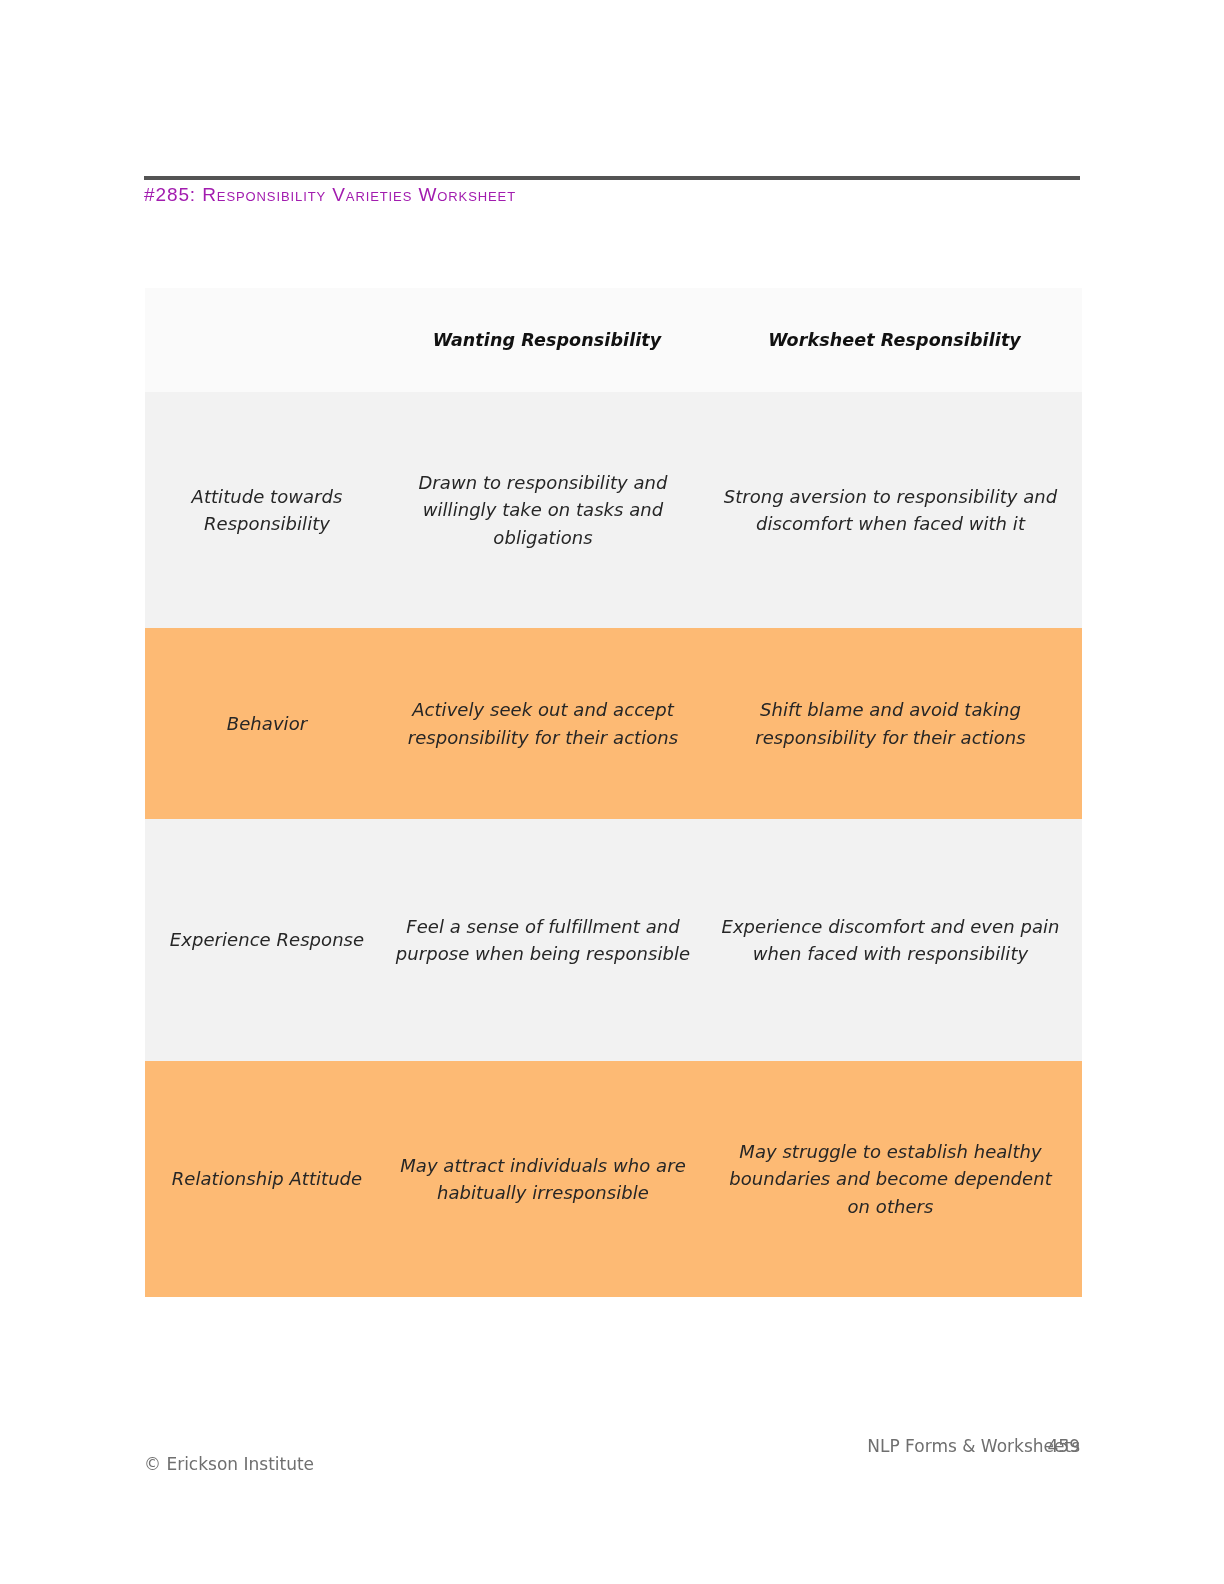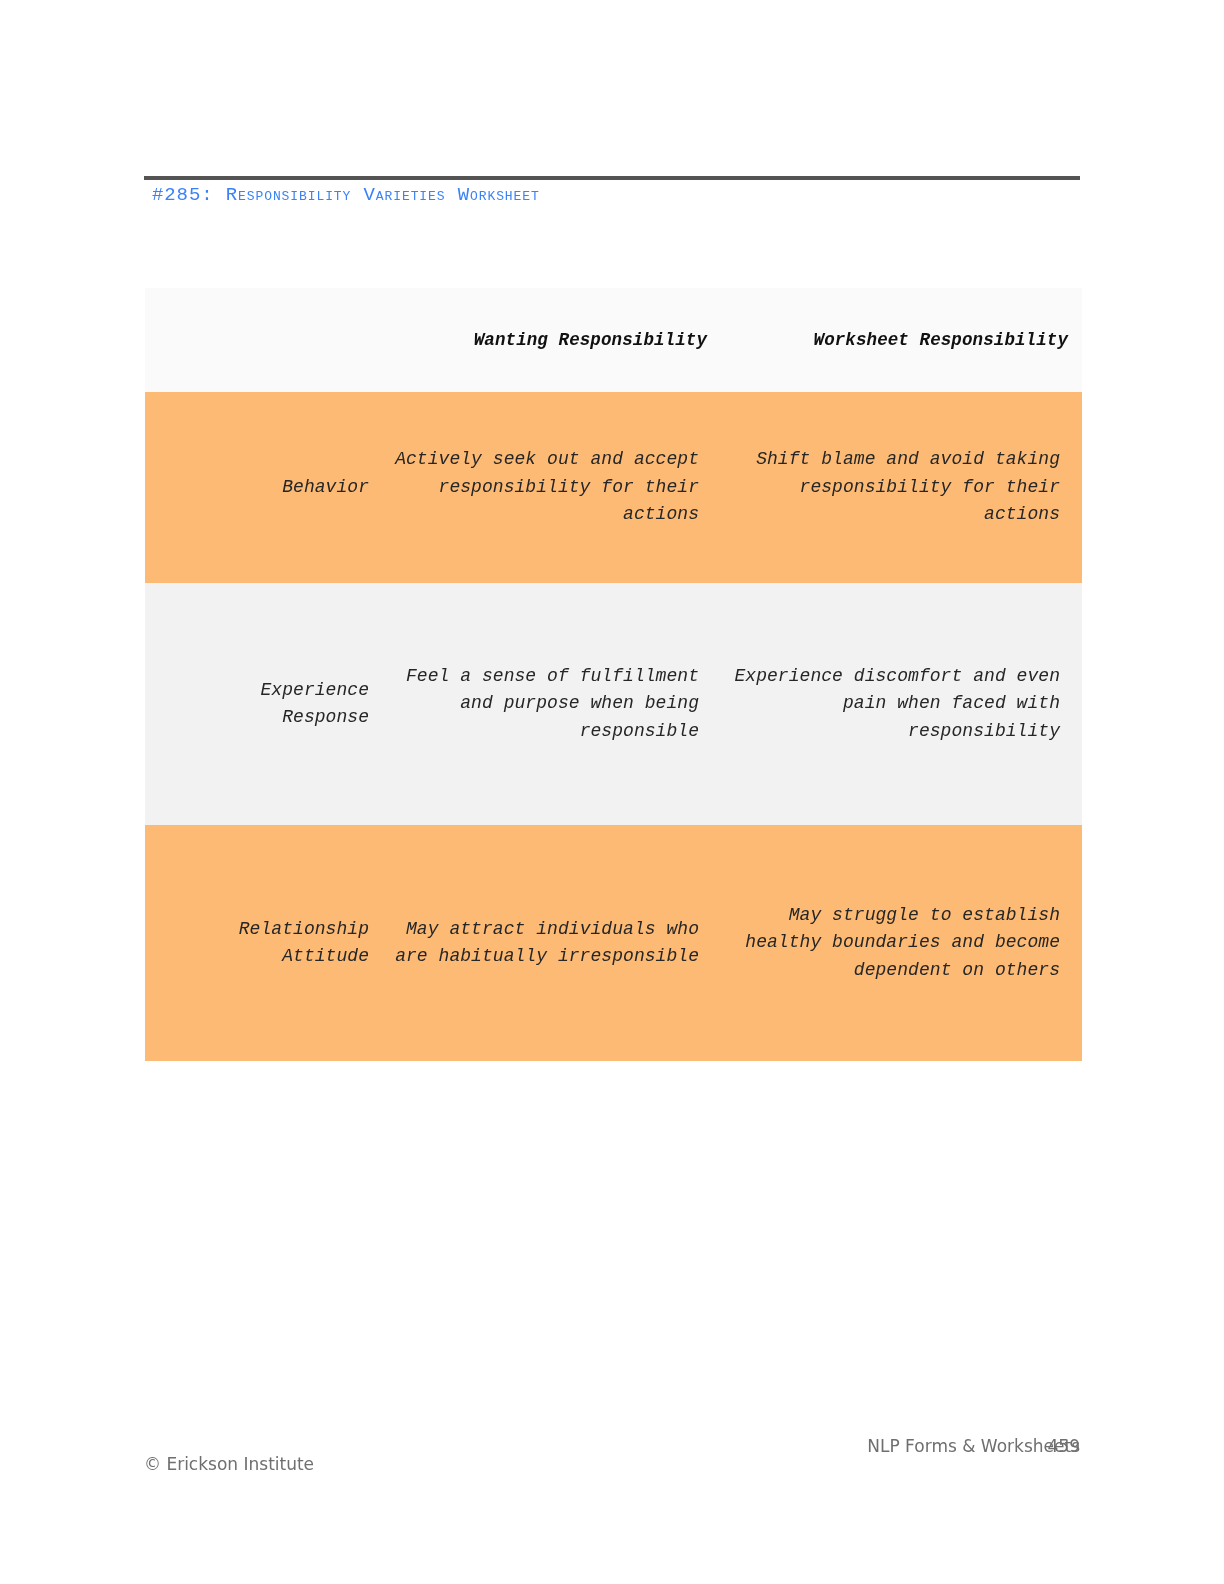--- a/index.html
+++ b/index.html
@@ -20,27 +20,27 @@
   .page-rule {
     position: absolute;
     left: 144px;
     top: 176px;
     width: 936px;
     height: 4px;
     background: #545454;
   }
   .page-title {
     position: absolute;
-    left: 152px;
+    left: 144px;
     top: 184px;
-    font-family: Liberation Mono, monospace;
+    font-family: Liberation Sans, sans-serif;
     font-size: 19px;
     font-variant: small-caps;
     letter-spacing: 0.9px;
-    color: #3b82f6;
+    color: #a21caf;
     white-space: nowrap;
   }
 
   
   .worksheet-table {
     position: absolute;
     left: 145px;
     top: 288px;
     width: 937px;
     border-collapse: collapse;
@@ -51,23 +51,22 @@
   .worksheet-table col.c3 { width: 361px; }
 
   .worksheet-table tr.header-row { background: #fafafa; }
   .worksheet-table tr.shaded { background: #f2f2f2; }
   .worksheet-table tr.plain  { background: #fdba74; }
 
   .worksheet-table th,
   .worksheet-table td {
     border: none;
     padding: 0;
-    text-align: right;
+    text-align: center;
     vertical-align: middle;
-    font-family: Liberation Mono, monospace;
   }
 
   .header-row th {
     height: 104px;
     font-size: 17.5px;
     font-weight: bold;
     font-style: italic;
     color: #111111;
     letter-spacing: 0.1px;
     padding: 0 14px 0 0;
@@ -141,20 +140,25 @@
       <col class="c3">
   </colgroup>
   <thead>
     <tr class="header-row">
       <th class="h-blank"></th>
       <th>Wanting Responsibility</th>
       <th>Worksheet Responsibility</th>
     </tr>
   </thead>
   <tbody>
+    <tr class="shaded r1">
+      <td class="label-cell cell">Attitude towards Responsibility</td>
+      <td class="value-cell cell col2">Drawn to responsibility and willingly take on tasks and obligations</td>
+      <td class="value-cell cell col3">Strong aversion to responsibility and discomfort when faced with it</td>
+    </tr>
     <tr class="plain r2">
       <td class="label-cell cell">Behavior</td>
       <td class="value-cell cell col2">Actively seek out and accept responsibility for their actions</td>
       <td class="value-cell cell col3">Shift blame and avoid taking responsibility for their actions</td>
     </tr>
     <tr class="shaded r3">
       <td class="label-cell cell">Experience Response</td>
       <td class="value-cell cell col2">Feel a sense of fulfillment and purpose when being responsible</td>
       <td class="value-cell cell col3">Experience discomfort and even pain when faced with responsibility</td>
     </tr>

